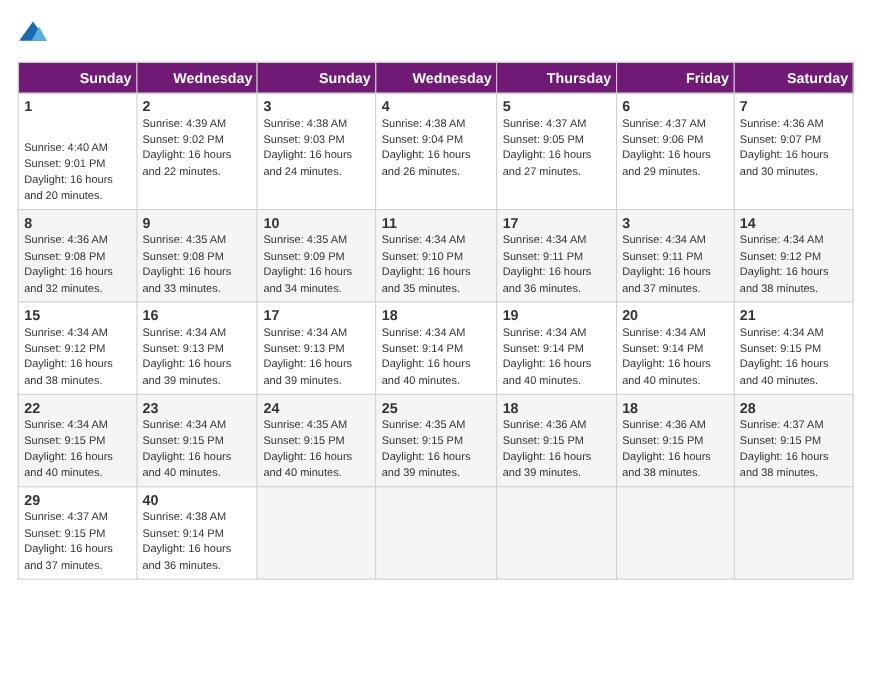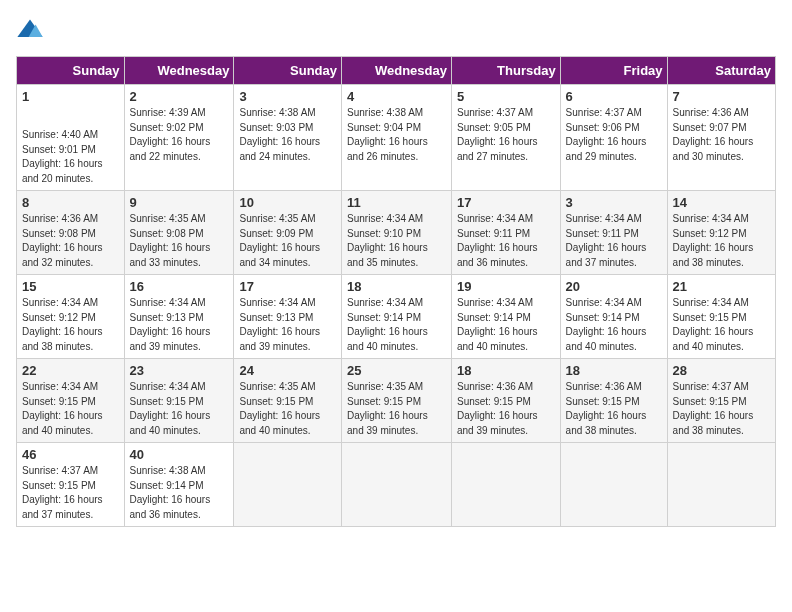--- a/index.html
+++ b/index.html
@@ -327,21 +327,21 @@
         <td>
           <span class="day-number">28</span>
           <div class="day-info" style="white-space: pre-line;">Sunrise: 4:37 AM
 Sunset: 9:15 PM
 Daylight: 16 hours
 and 38 minutes.</div>
         </td>
       </tr>
       <tr>
         <td>
-          <span class="day-number">46</span>
+          <span class="day-number">29</span>
           <div class="day-info" style="white-space: pre-line;">Sunrise: 4:37 AM
 Sunset: 9:15 PM
 Daylight: 16 hours
 and 37 minutes.</div>
         </td>
         <td>
           <span class="day-number">40</span>
           <div class="day-info" style="white-space: pre-line;">Sunrise: 4:38 AM
 Sunset: 9:14 PM
 Daylight: 16 hours

